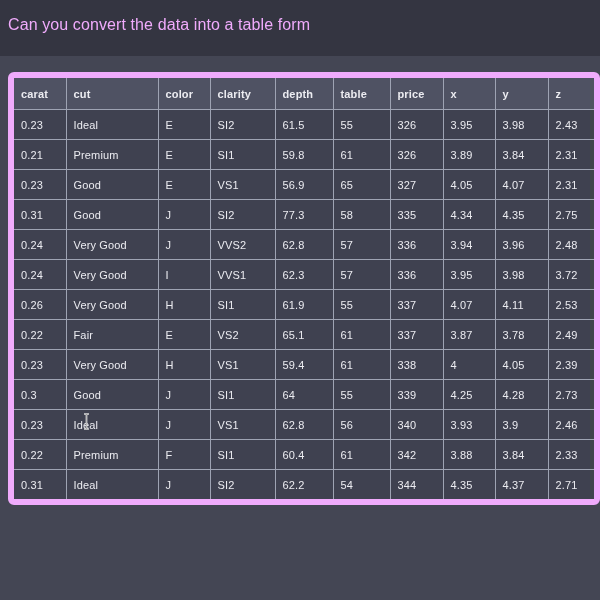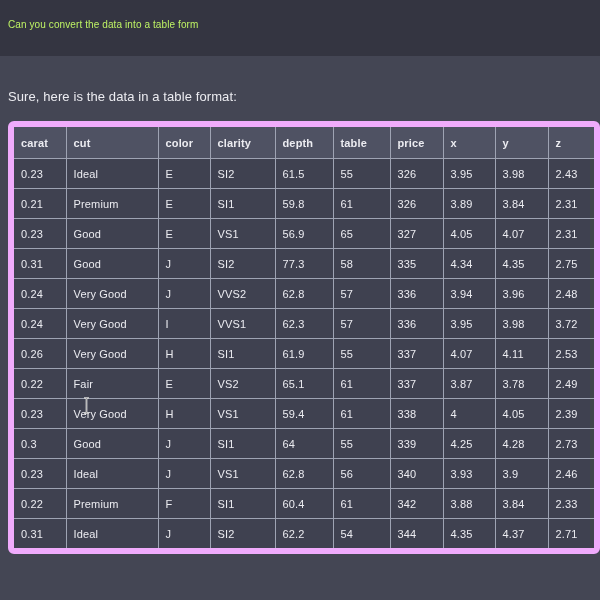--- a/index.html
+++ b/index.html
@@ -18,22 +18,22 @@
   .chat { width: 600px; height: 600px; position: relative; }
 
   
   .turn-user {
     background: #343541;
     height: 56px;
     box-sizing: border-box;
     padding: 16px 8px 0 8px;
   }
   .turn-user .msg-text {
-    color: #bef264;
-    font-size: 10px;
+    color: #f0abfc;
+    font-size: 16px;
     line-height: 17px;
     letter-spacing: 0.1px;
   }
 
   
   .turn-assistant {
     background: #444654;
     height: 544px;
     box-sizing: border-box;
     padding: 0 8px;
@@ -114,21 +114,20 @@
 </head>
 <body>
 
 <div class="chat">
 
   <div class="turn-user">
     <div class="msg-text">Can you convert the data into a table form</div>
   </div>
 
   <div class="turn-assistant">
-    <div class="msg-text">Sure, here is the data in a table format:</div>
 
     <div class="table-wrap">
       <table class="data-table">
         <colgroup>
           <col class="c-carat">
             <col class="c-cut">
             <col class="c-color">
             <col class="c-clarity">
           <col class="c-depth">
             <col class="c-table">

